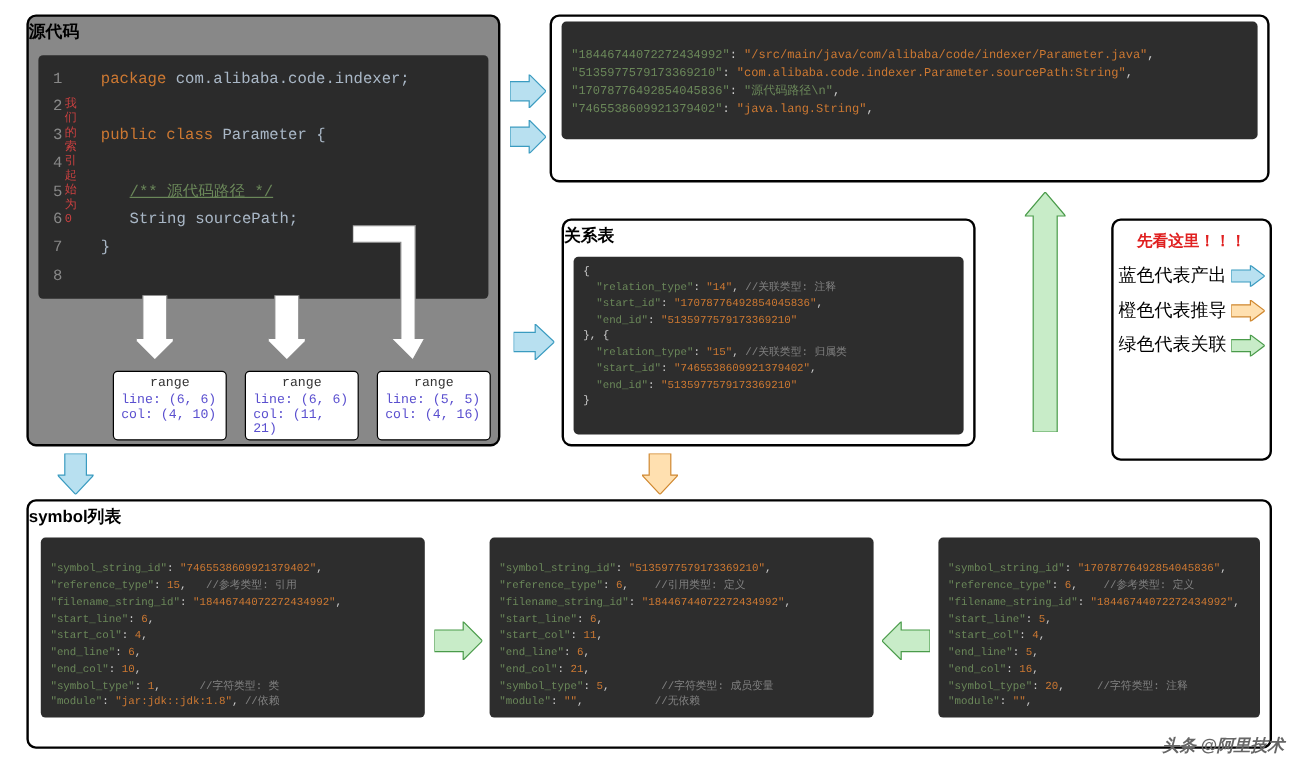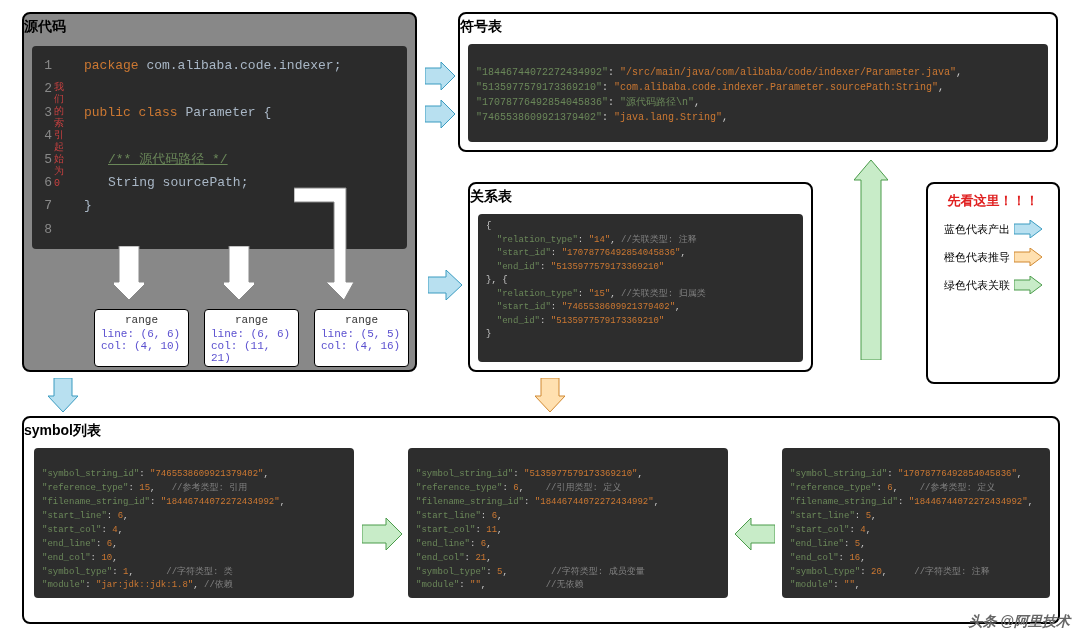--- a/index.html
+++ b/index.html
@@ -26,21 +26,21 @@
 .symbols-code { margin:4px 8px 8px; height:98px; }
 .k { color:#6a8759; } .v { color:#cc7832; } .vs { color:#6a8759; } .cmt2 { color:#808080; }
 
 
 .relation-panel { left:468px; top:182px; width:345px; height:190px; }
 .relation-code { margin:4px 8px 8px; height:148px; font-size:9px; line-height:1.5; }
 
 
 .legend-panel { left:926px; top:182px; width:134px; height:202px; border:2px solid #000; border-radius:8px; padding:8px 4px; }
 .legend-title { color:#e02020; font-weight:bold; font-size:13px; text-align:center; margin-bottom:10px; }
-.legend-row { display:flex; align-items:center; justify-content:center; margin:10px 0; font-size:11px;text-align:center; }
+.legend-row { display:flex; align-items:center; justify-content:center; margin:10px 0; font-size:15px;text-align:center; }
 .legend-arrow { width:28px; height:18px; margin-left:4px; }
 
 
 .symbol-list-panel { left:22px; top:416px; width:1038px; height:208px; }
 .symbol-card { position:absolute; width:320px; height:150px; background:#2d2d2d; border-radius:4px; padding:6px 8px; font-family:'Courier New',monospace; font-size:9px; color:#ccc; line-height:1.55; }
 
 
 .arrow { position:absolute; }
 .arrow svg { display:block; }
 
@@ -123,21 +123,20 @@
       <path d="M0 6 h16 v-6 L30 14 L16 28 v-6 H0 z" fill="#b8e0f0" stroke="#3a9bc0"></path>
     </svg>
   </div>
 <div class="arrow" style="left:425px; top:100px;">
     <svg width="30" height="28">
       <path d="M0 6 h16 v-6 L30 14 L16 28 v-6 H0 z" fill="#b8e0f0" stroke="#3a9bc0"></path>
     </svg>
   </div>
 
 <div class="panel symbols-panel">
-  <div class="panel-title">符号表</div>
   <div class="code-block symbols-code">
 <span class="k">"18446744072272434992"</span>: <span class="v">"/src/main/java/com/alibaba/code/indexer/Parameter.java"</span>,
 <span class="k">"5135977579173369210"</span>: <span class="v">"com.alibaba.code.indexer.Parameter.sourcePath:String"</span>,
 <span class="k">"17078776492854045836"</span>: <span class="vs">"源代码路径\n"</span>,
 <span class="k">"7465538609921379402"</span>: <span class="v">"java.lang.String"</span>,</div>
 </div>
 
 <div class="arrow" style="left:428px; top:270px;">
     <svg width="34" height="30">
       <path d="M0 7 h18 v-7 L34 15 L18 30 v-7 H0 z" fill="#b8e0f0" stroke="#3a9bc0"></path>

